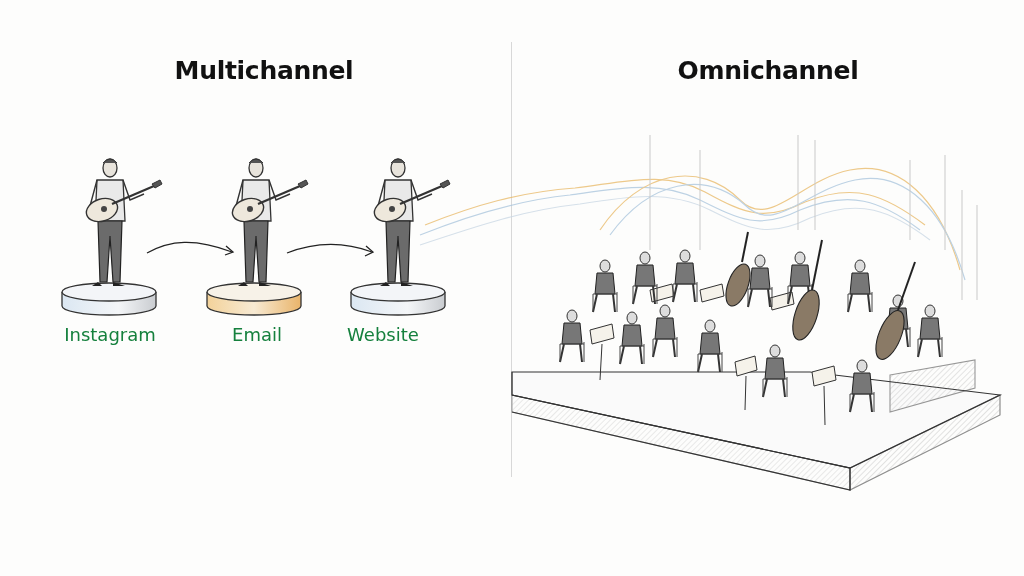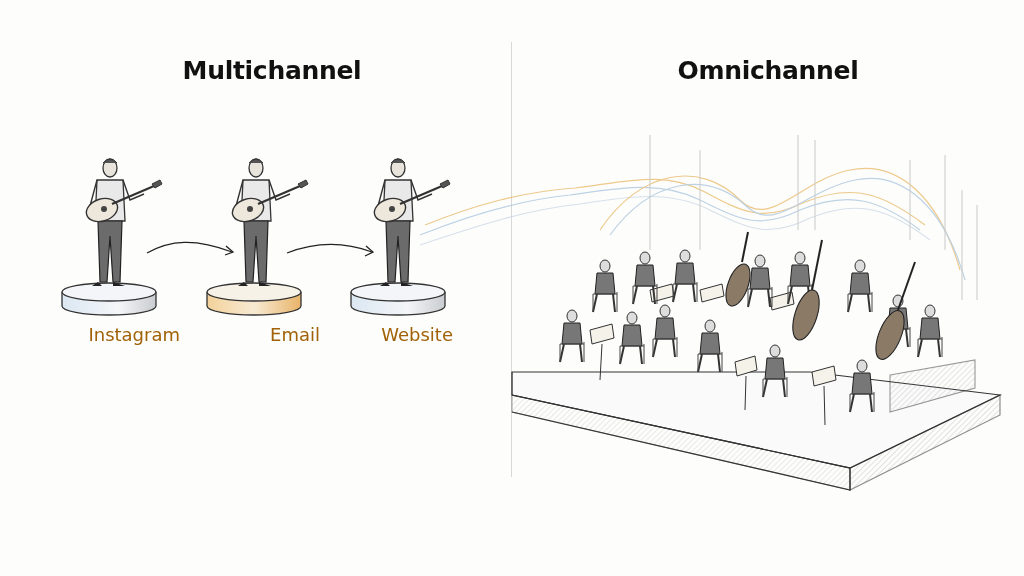--- a/index.html
+++ b/index.html
@@ -1,24 +1,24 @@
 <!DOCTYPE html>
 <html><head>
 <meta charset="utf-8">
 <style>
   html, body { margin:0; padding:0; }
   body { width:1024px; height:576px; background:#fdfdfc; overflow:hidden; position:relative;
          font-family:"DejaVu Sans", sans-serif; }
   .title { position:absolute; top:56px; font-weight:bold; font-size:25px; color:#111;
            font-family:"DejaVu Sans", sans-serif; letter-spacing:-0.3px; }
-  .title.left { left:0; width:512px; text-align:center; padding-left:16px; }
+  .title.left { left:0; width:512px; text-align:center; padding-left:8px; }
   .title.right { left:512px; width:512px; text-align:center; padding-right:8px; }
   .divider { position:absolute; left:511px; top:42px; width:1px; height:435px; background:#d8d8d8; }
-  .label { position:absolute; top:324px; font-size:18px; color:#a16207;
-           font-family:"DejaVu Sans", sans-serif; text-align:right; width:140px; }
+  .label { position:absolute; top:324px; font-size:18px; color:#15803d;
+           font-family:"DejaVu Sans", sans-serif; text-align:center; width:140px; }
   svg.art { position:absolute; left:0; top:0; }
 </style>
 </head>
 <body>
 
 <div class="title left">Multichannel</div>
 <div class="title right">Omnichannel</div>
 <div class="divider"></div>
 
 <svg class="art" width="1024" height="576" viewBox="0 0 1024 576">
@@ -148,14 +148,14 @@
     <ellipse cx="738" cy="285" rx="10" ry="22" transform="rotate(20 738 285)"></ellipse>
     <line x1="742" y1="262" x2="748" y2="232" stroke-width="2"></line>
     <ellipse cx="806" cy="315" rx="11" ry="26" transform="rotate(18 806 315)"></ellipse>
     <line x1="812" y1="290" x2="822" y2="240" stroke-width="2"></line>
     <ellipse cx="890" cy="335" rx="11" ry="26" transform="rotate(22 890 335)"></ellipse>
     <line x1="898" y1="310" x2="915" y2="262" stroke-width="2"></line>
   </g>
 </svg>
 
 <div class="label" style="left:40px;">Instagram</div>
-<div class="label" style="left:180px;">Email</div>
+<div class="label" style="left:187px;">Email</div>
 <div class="label" style="left:313px;">Website</div>
 
 </body></html>

